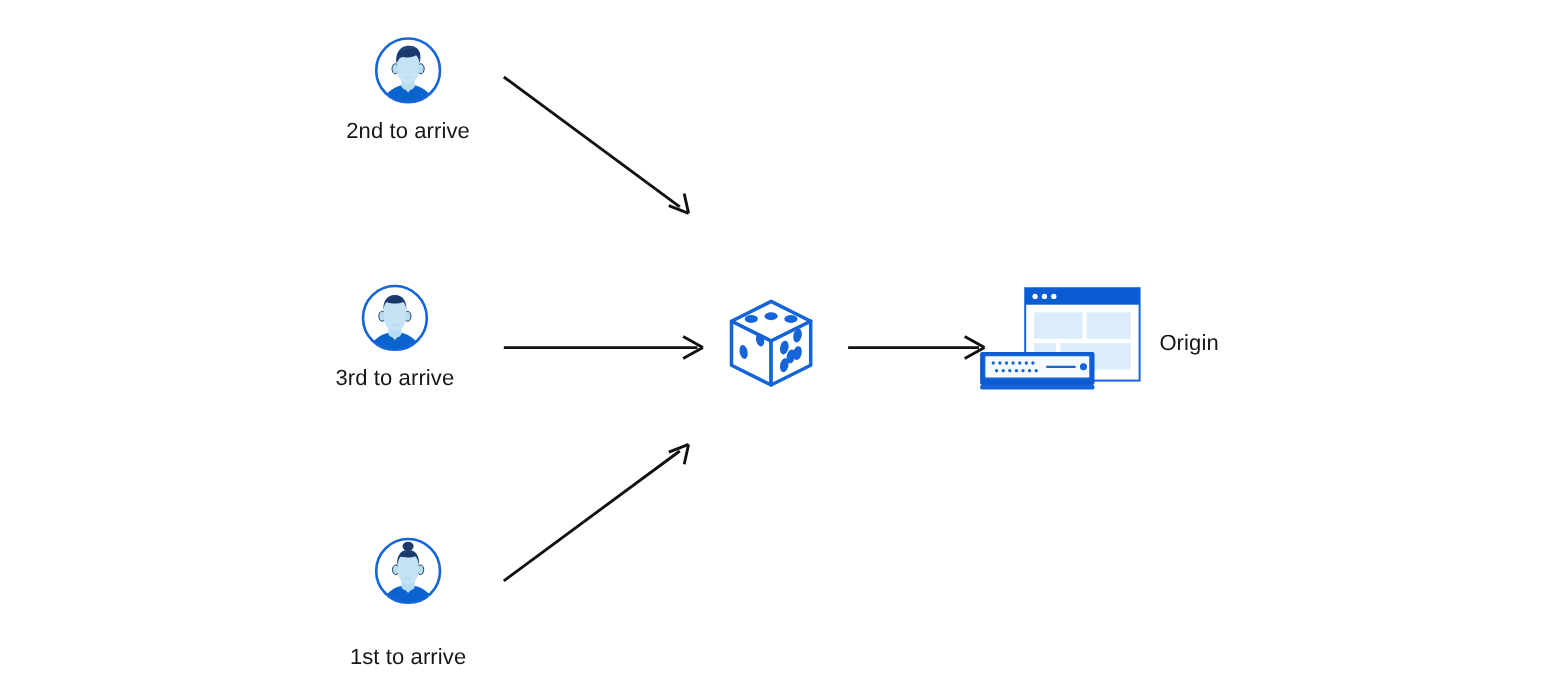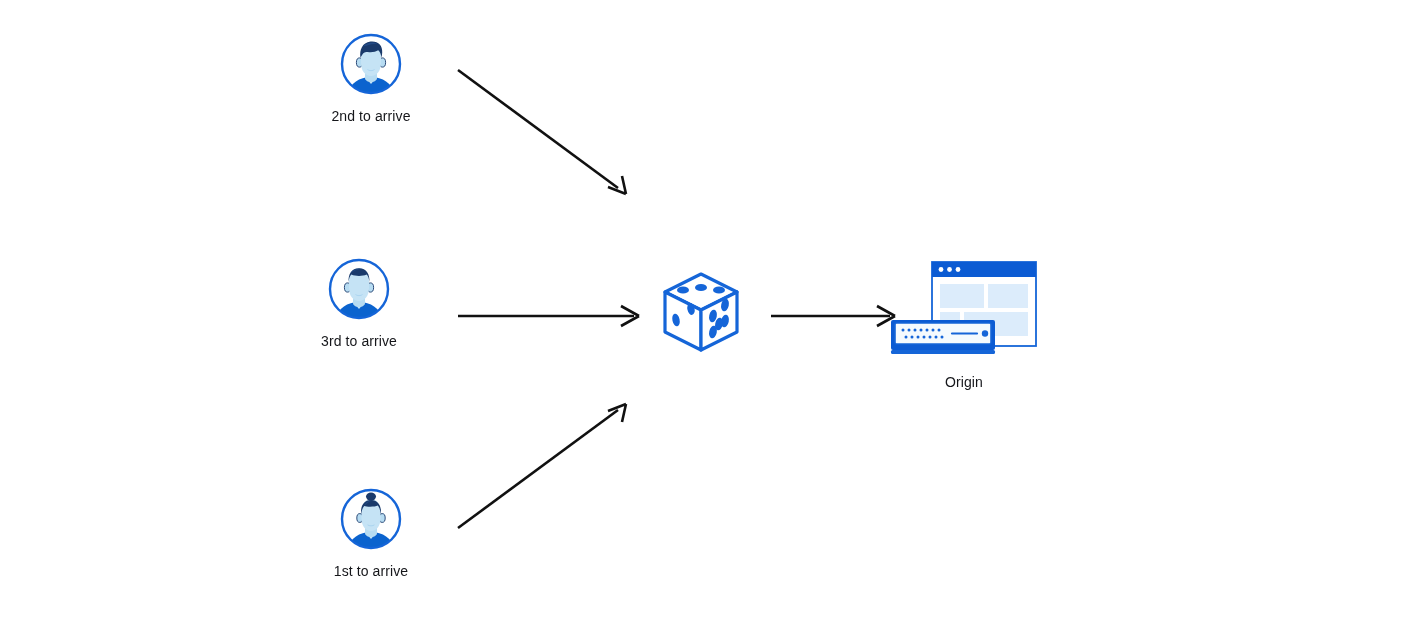--- a/index.html
+++ b/index.html
@@ -23,38 +23,38 @@
     display: flex;
     flex-direction: column;
     align-items: center;
   }
   .node-icon {
     display: block;
     line-height: 0;
   }
   .node-label {
     margin-top: 12px;
-    font-size: 14px;
+    font-size: 20px;
     color: #15161a;
     font-family: "Liberation Sans", sans-serif;
     white-space: nowrap;
     letter-spacing: 0.1px;
   }
   .arrow-layer {
     position: absolute;
     left: 0;
     top: 0;
     width: 1405px;
     height: 633px;
     pointer-events: none;
   }
   .origin-wrap {
     position: absolute;
     display: flex;
-    flex-direction: column;
+    flex-direction: row;
     align-items: center;
   }
 </style>
 </head>
 <body>
 
 <div id="canvas">
 
   <svg class="arrow-layer" viewBox="0 0 1405 633" width="1405" height="633">
 
@@ -132,21 +132,21 @@
           <path d="M 21.6 25.0 C 21.0 17.4 24.6 11.2 32 11.2 C 39.4 11.2 43.0 17.4 42.4 25.0 C 42.0 21.6 41.2 19.0 39.6 17.6 C 37.4 18.6 34.8 19.0 32 19.0 C 29.2 19.0 26.6 18.6 24.4 17.6 C 22.8 19.0 22.0 21.6 21.6 25.0 Z" fill="#1a3a6b"></path>
           <path d="M 23.6 16.0 C 26.4 12.6 30.0 11.6 33.8 11.8 C 30.4 12.6 26.8 13.8 23.6 16.0 Z" fill="#234a85"></path>
           <path d="M 28.5 37.5 C 30 39 34 39 35.5 37.5" stroke="#a8d3ee" stroke-width="0.9" fill="none"></path>
         </g>
         <circle cx="32" cy="32" r="29" fill="none" stroke="#1565d8" stroke-width="2.4"></circle>
       </svg>
     </span>
     <div class="node-label">3rd to arrive</div>
   </div>
 
-  <div class="node" style="left:271px; top:487px; width:200px;">
+  <div class="node" style="left:271px; top:487px; width:200px;gap:24px;">
     <span class="node-icon">
       <svg width="64" height="64" viewBox="0 0 64 64">
         <defs>
           <clipPath id="clipC">
               <circle cx="32" cy="32" r="29"></circle>
             </clipPath>
         </defs>
         <circle cx="32" cy="32" r="29" fill="#ffffff"></circle>
         <g clip-path="url(#clipC)">
           <path d="M 32 45 C 18 45 9 54 7 66 L 57 66 C 55 54 46 45 32 45 Z" fill="#0b63ce"></path>

